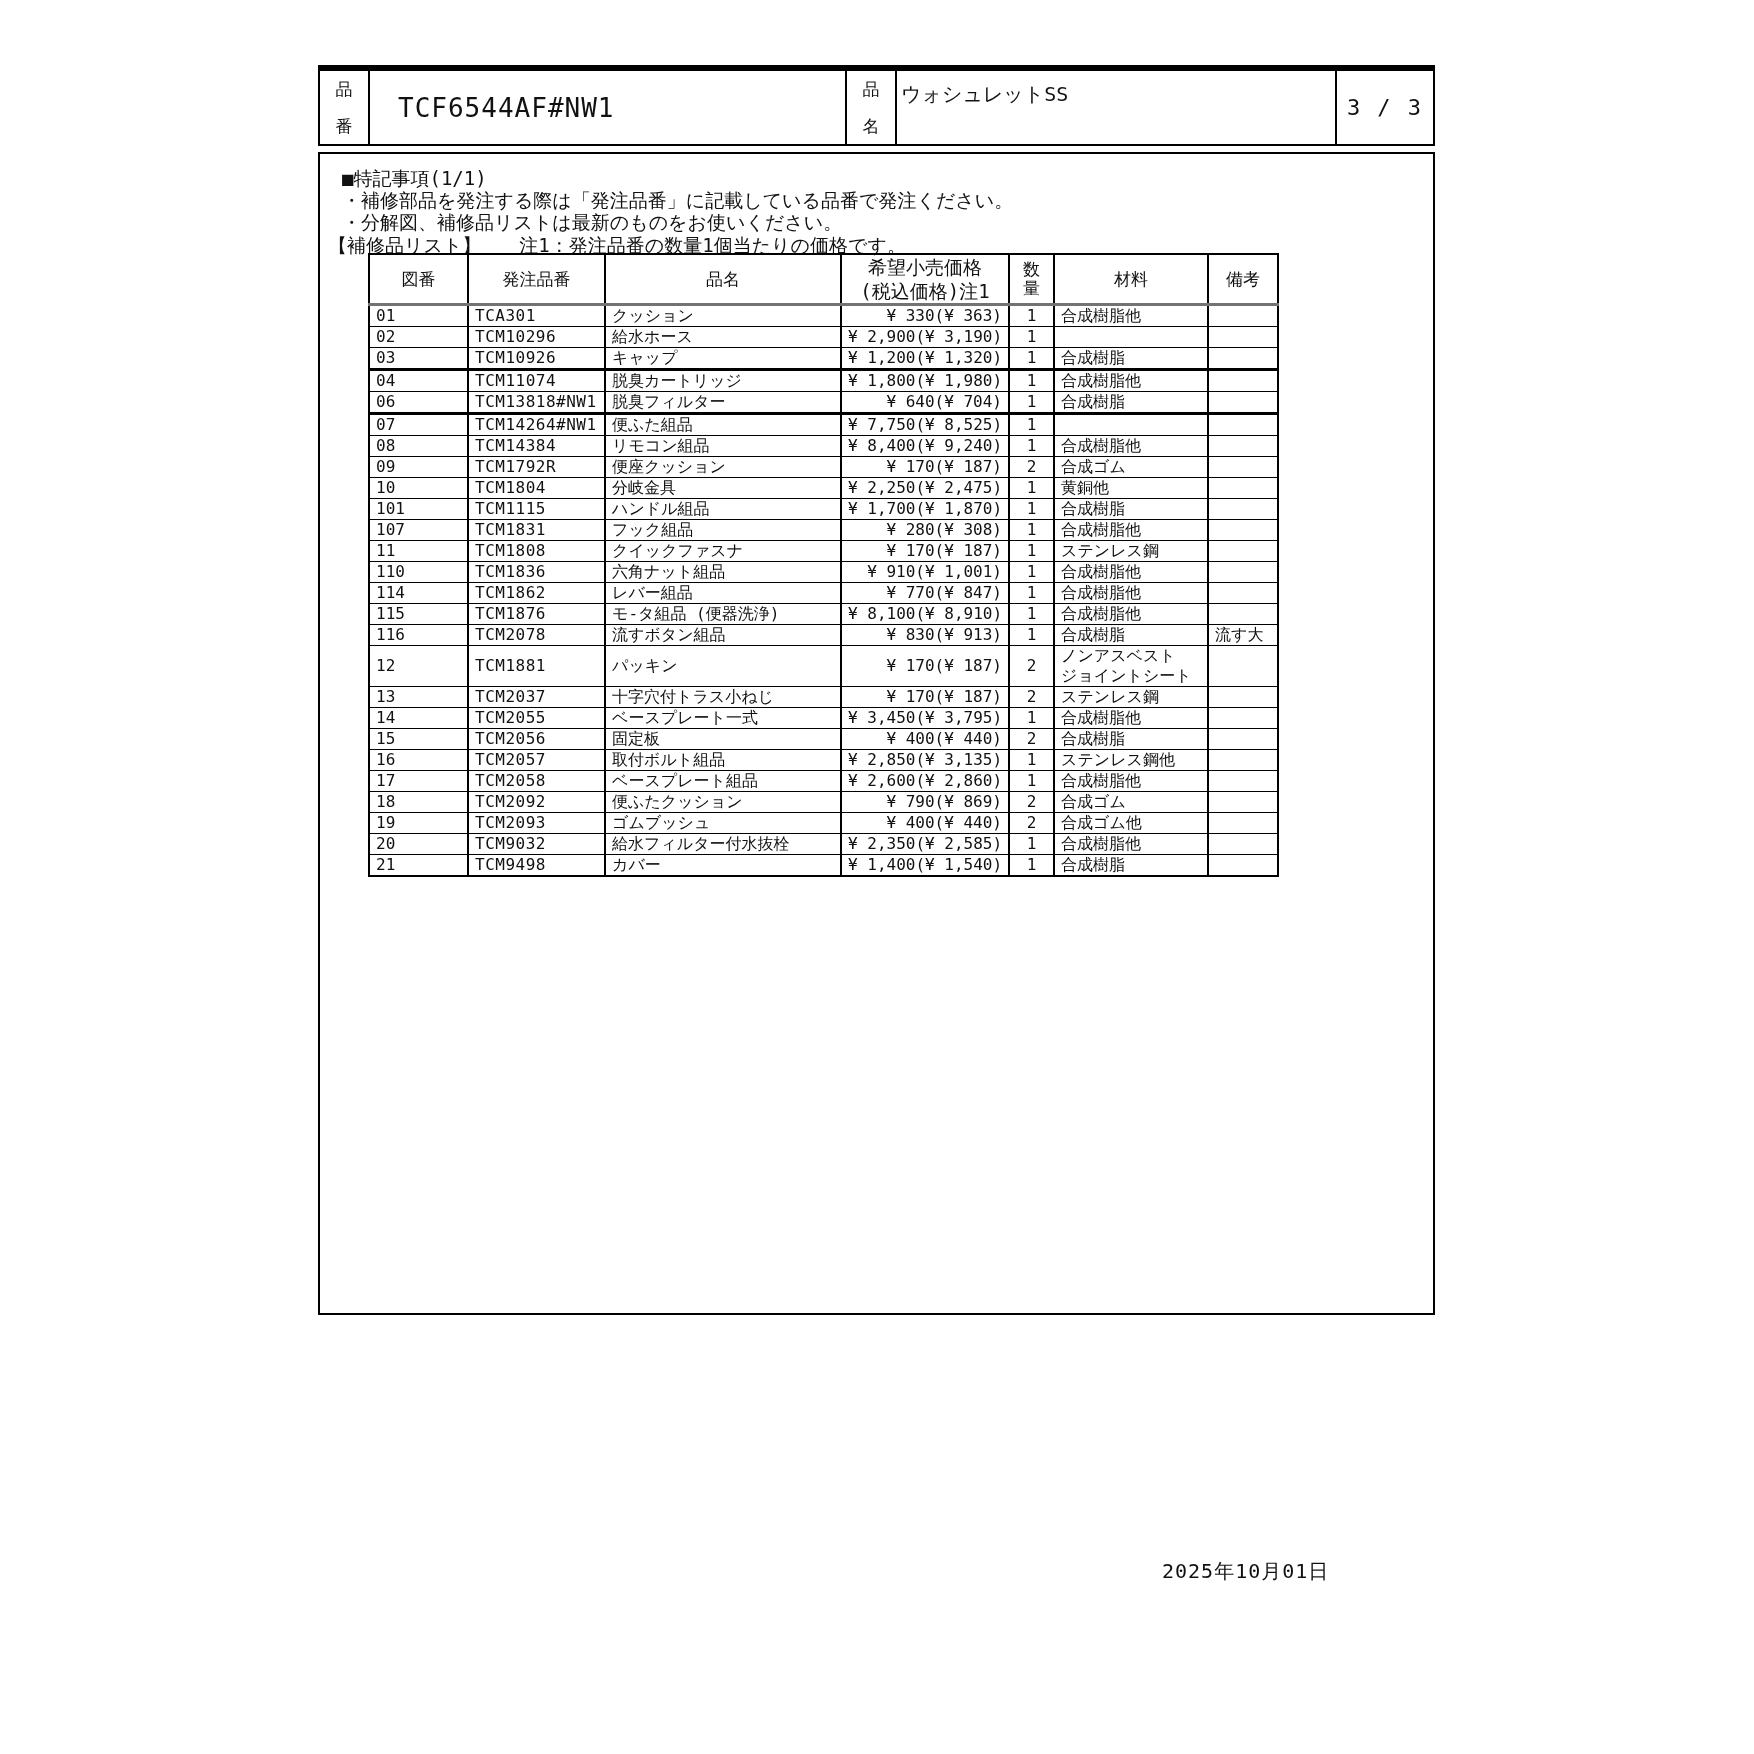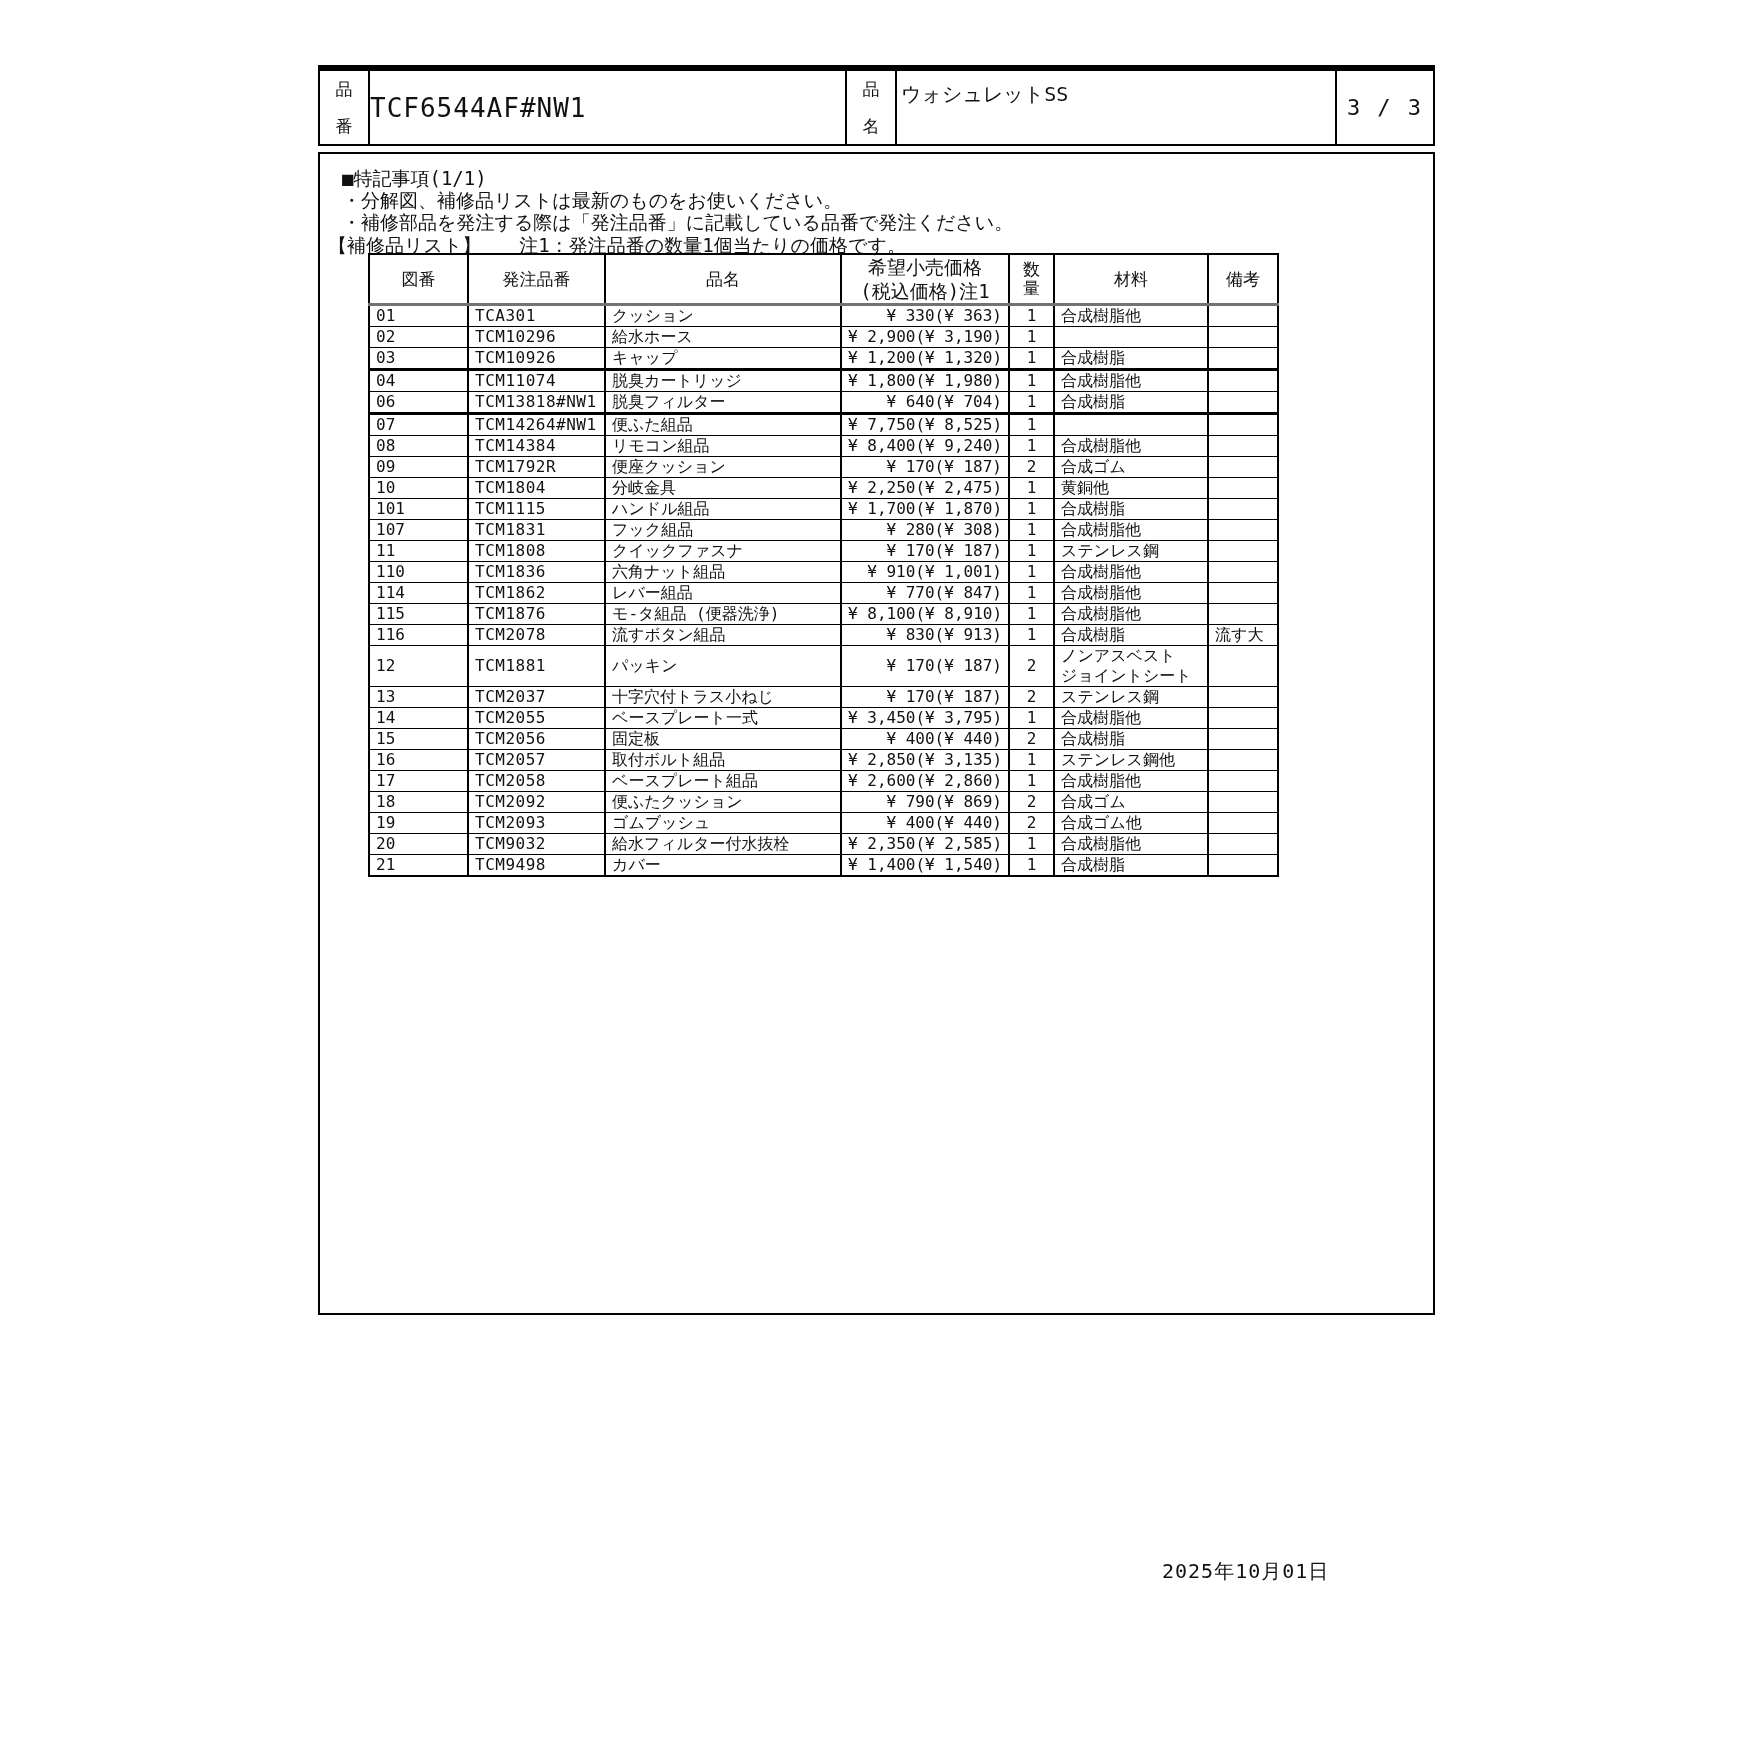--- a/index.html
+++ b/index.html
@@ -16,21 +16,21 @@
     display:flex;
   }
   .hcell{box-sizing:border-box;height:100%;}
   .hlabel{
     width:50px;border-right:2px solid #000;
     display:flex;align-items:center;justify-content:center;
     font-size:17px;line-height:37px;text-align:center;
   }
   .hvalue-no{
     width:477px;border-right:2px solid #000;
-    display:flex;align-items:center;font-size:26px;
+    display:flex;align-items:center;padding-left:28px;font-size:26px;
     letter-spacing:1px;
   }
   .hvalue-name{
     flex:1;border-right:2px solid #000;
     padding:10px 0 0 4px;font-size:20px;
   }
   .hpage{
     width:96px;display:flex;align-items:center;justify-content:center;
     font-size:22px;letter-spacing:2px;
   }
@@ -84,22 +84,22 @@
 番</div>
   <div class="hcell hvalue-no">TCF6544AF#NW1</div>
   <div class="hcell hlabel pre">品
 名</div>
   <div class="hcell hvalue-name">ウォシュレットSS</div>
   <div class="hcell hpage">3 / 3</div>
 </div>
 
 <div class="main-box">
   <div class="note-title">■特記事項(1/1)</div>
+  <div class="note-line">・補修部品を発注する際は「発注品番」に記載している品番で発注ください。</div>
   <div class="note-line">・分解図、補修品リストは最新のものをお使いください。</div>
-  <div class="note-line">・補修部品を発注する際は「発注品番」に記載している品番で発注ください。</div>
   <div class="note-list-heading">【補修品リスト】　　注1：発注品番の数量1個当たりの価格です。</div>
 
   <table class="parts">
     <colgroup>
       <col style="width:99px">
         <col style="width:137px">
         <col style="width:236px">
       <col style="width:168px">
         <col style="width:45px">
         <col style="width:154px">

